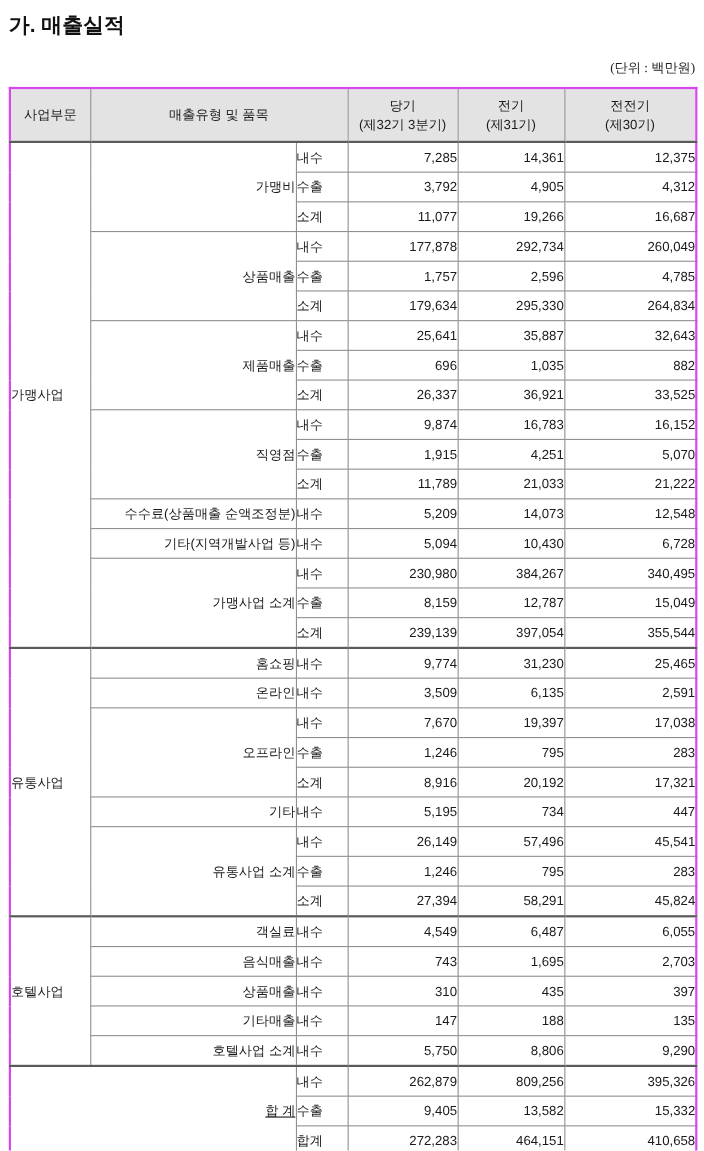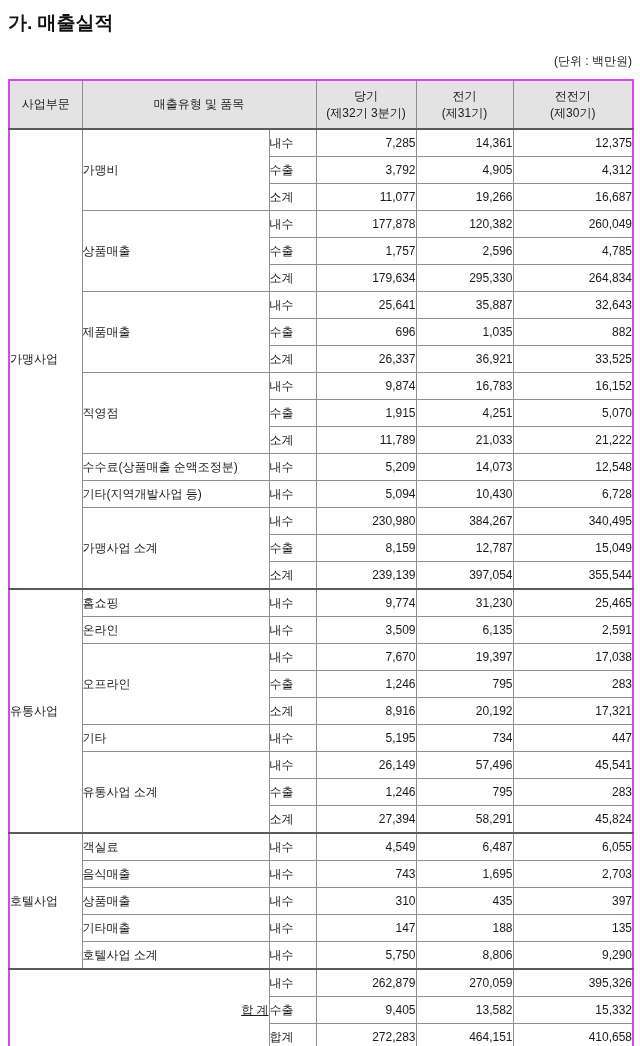--- a/index.html
+++ b/index.html
@@ -19,20 +19,21 @@
     margin: 10px 0 0 0;
     font-size: 19px;
     font-weight: bold;
     color: #111;
   }
   .unit-note {
     margin: 17px 0 9px 0;
     font-size: 12px;
     text-align: right;
     color: #222;
+    font-family: Liberation Serif, serif;
   }
   table.sales {
     width: 624px;
     border-collapse: collapse;
     table-layout: fixed;
     border: 2px solid #d946ef;
     font-size: 12px;
   }
   table.sales th, table.sales td {
     border: 1px solid #8f8f8f;
@@ -47,21 +48,21 @@
     text-align: center;
     vertical-align: middle;
     line-height: 17px;
   }
   table.sales tbody td {
     height: 26px;
     vertical-align: middle;
     background: #ffffff;
   }
   td.division { text-align: left; }
-  td.item     { text-align: left; }
+  td.item     { text-align: right; }
   td.channel  { text-align: left; }
   td.num      { text-align: right; padding-right: 6px; }
   tr.sec-start td { border-top: 2px solid #5a5a5a; }
   tr.total td { background: #efefef; }
   td.total-label {
     text-align: right;
     white-space: pre;
     background: #efefef;
     text-decoration: underline;
   }
@@ -118,21 +119,21 @@
         <tr>
           <td class="channel">소계</td>
           <td class="num">11,077</td>
           <td class="num">19,266</td>
           <td class="num">16,687</td>
         </tr>
         <tr>
           <td class="item" rowspan="3">상품매출</td>
           <td class="channel">내수</td>
           <td class="num">177,878</td>
-          <td class="num">120,382</td>
+          <td class="num">292,734</td>
           <td class="num">260,049</td>
         </tr>
         <tr>
           <td class="channel">수출</td>
           <td class="num">1,757</td>
           <td class="num">2,596</td>
           <td class="num">4,785</td>
         </tr>
         <tr>
           <td class="channel">소계</td>
@@ -304,21 +305,21 @@
           <td class="item" rowspan="1">호텔사업 소계</td>
           <td class="channel">내수</td>
           <td class="num">5,750</td>
           <td class="num">8,806</td>
           <td class="num">9,290</td>
         </tr>
         <tr class="total sec-start">
           <td class="total-label" rowspan="3" colspan="2">합    계</td>
           <td class="channel">내수</td>
           <td class="num">262,879</td>
-          <td class="num">270,059</td>
+          <td class="num">809,256</td>
           <td class="num">395,326</td>
         </tr>
         <tr class="total">
           <td class="channel">수출</td>
           <td class="num">9,405</td>
           <td class="num">13,582</td>
           <td class="num">15,332</td>
         </tr>
         <tr class="total">
           <td class="channel">합계</td>

